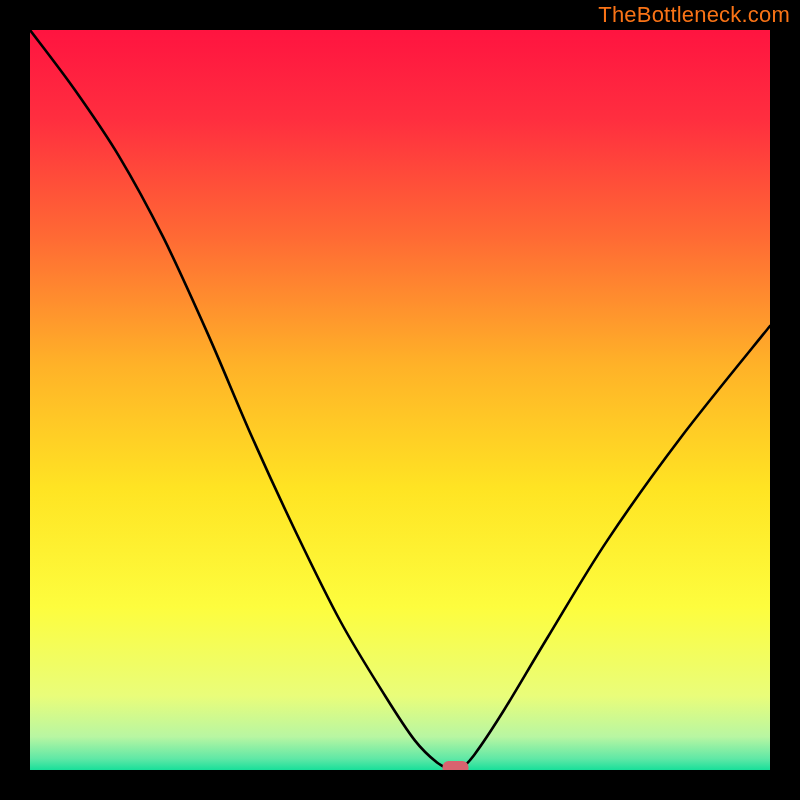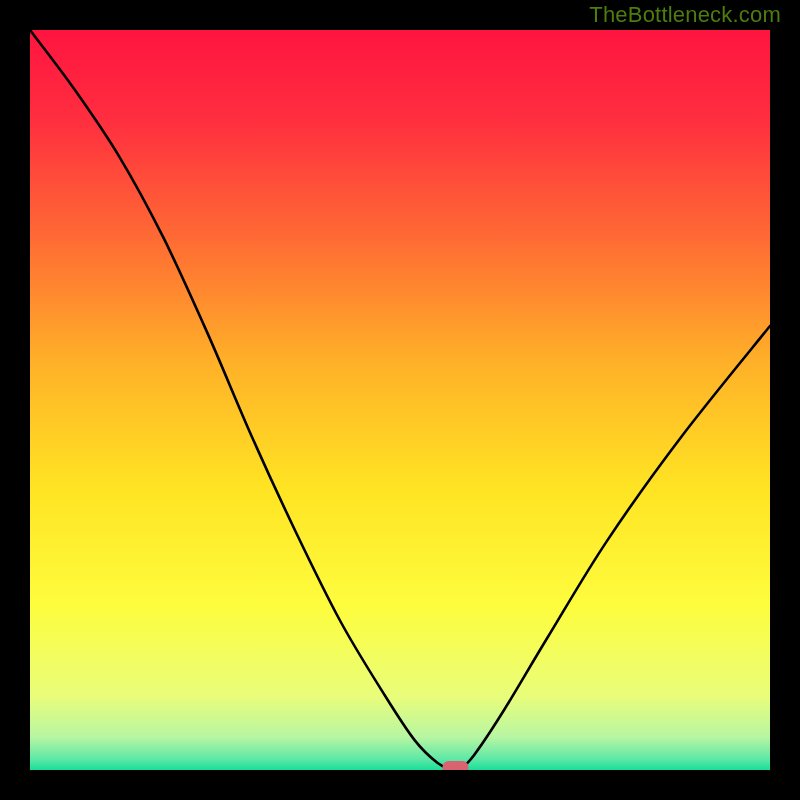--- a/index.html
+++ b/index.html
@@ -13,22 +13,22 @@
   }
   .frame {
     position: relative;
     width: 800px;
     height: 800px;
     background: #000;
   }
   .watermark {
     position: absolute;
     top: 2px;
-    right: 19px;
-    color: #4d7c0f;
+    right: 10px;
+    color: #f97316;
     font-size: 22px;
     font-weight: 500;
     letter-spacing: 0.2px;
     z-index: 10;
   }
   .plot-area {
     position: absolute;
     left: 30px;
     top: 30px;
     width: 740px;

